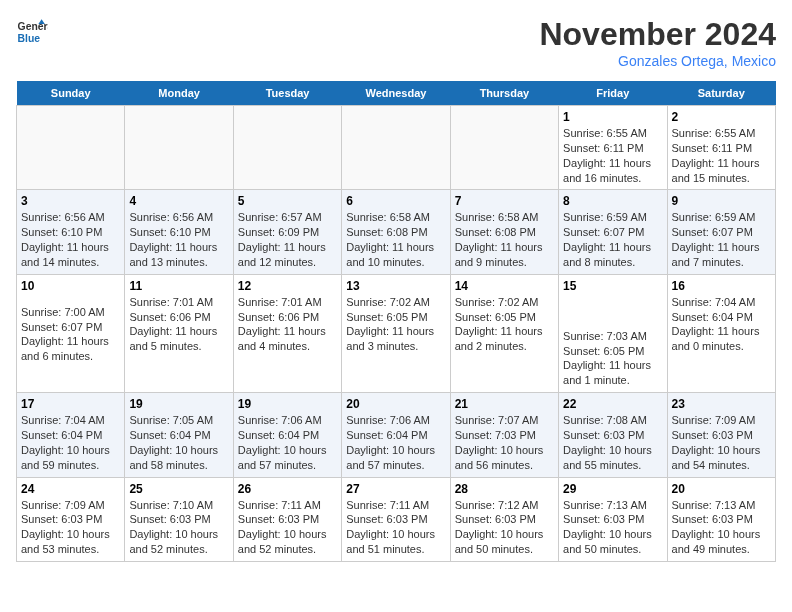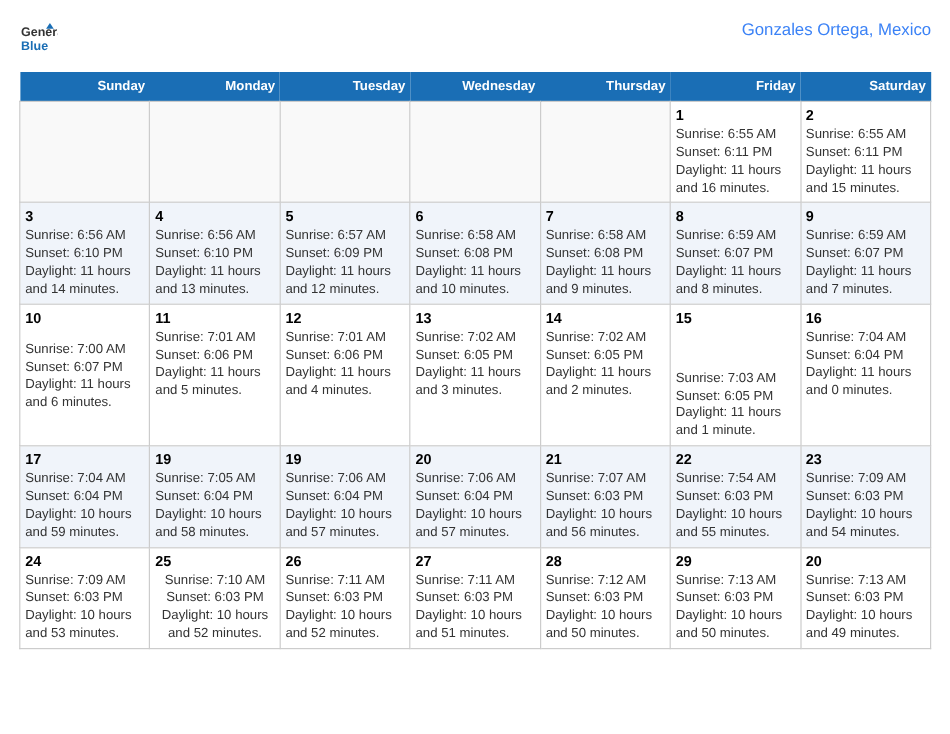--- a/index.html
+++ b/index.html
@@ -39,21 +39,21 @@
     }
     table {
       width: 100%;
       border-collapse: collapse;
       font-size: 10px;
     }
     th {
       background: #1a6eb5;
       color: #fff;
       padding: 6px 4px;
-      text-align: right;
+      text-align: center;
       font-size: 11px;
       font-weight: bold;
     }
     td {
       border: 1px solid #ccc;
       vertical-align: top;
       padding: 4px;
       height: 80px;
       width: 14.28%;
     }
@@ -82,20 +82,21 @@
 
 <div class="header">
   <div class="logo">
     <svg class="logo-icon" viewBox="0 0 40 40" xmlns="http://www.w3.org/2000/svg">
       <text x="2" y="18" font-size="13" font-weight="bold" fill="#333" font-family="Arial">General</text>
       <text x="2" y="32" font-size="13" font-weight="bold" fill="#1a6eb5" font-family="Arial">Blue</text>
       <polygon points="36,8 44,8 40,2" fill="#1a6eb5" transform="translate(-8,2)"></polygon>
     </svg>
   </div>
   <div class="title-block">
+    <div class="month-title">November 2024</div>
     <div class="location">Gonzales Ortega, Mexico</div>
   </div>
 </div>
 
 <table>
   <thead>
     <tr>
     <th>Sunday</th>
         <th>Monday</th>
         <th>Tuesday</th>
@@ -234,46 +235,46 @@
         </td>
         <td>
           <div class="day-num">20</div>
           <div class="day-info" style="white-space: pre-line;">Sunrise: 7:06 AM
 Sunset: 6:04 PM
 Daylight: 10 hours and 57 minutes.</div>
         </td>
         <td>
           <div class="day-num">21</div>
           <div class="day-info" style="white-space: pre-line;">Sunrise: 7:07 AM
-Sunset: 6:03 PM
+Sunset: 7:03 PM
 Daylight: 10 hours and 56 minutes.</div>
         </td>
         <td>
           <div class="day-num">22</div>
-          <div class="day-info" style="white-space: pre-line;">Sunrise: 7:54 AM
+          <div class="day-info" style="white-space: pre-line;">Sunrise: 7:08 AM
 Sunset: 6:03 PM
 Daylight: 10 hours and 55 minutes.</div>
         </td>
         <td>
           <div class="day-num">23</div>
           <div class="day-info" style="white-space: pre-line;">Sunrise: 7:09 AM
 Sunset: 6:03 PM
 Daylight: 10 hours and 54 minutes.</div>
         </td>
       </tr>
       <tr>
         <td>
           <div class="day-num">24</div>
           <div class="day-info" style="white-space: pre-line;">Sunrise: 7:09 AM
 Sunset: 6:03 PM
 Daylight: 10 hours and 53 minutes.</div>
         </td>
         <td>
           <div class="day-num">25</div>
-          <div class="day-info" style="white-space: pre-line; text-align: center;">Sunrise: 7:10 AM
+          <div class="day-info" style="white-space: pre-line;">Sunrise: 7:10 AM
 Sunset: 6:03 PM
 Daylight: 10 hours and 52 minutes.</div>
         </td>
         <td>
           <div class="day-num">26</div>
           <div class="day-info" style="white-space: pre-line;">Sunrise: 7:11 AM
 Sunset: 6:03 PM
 Daylight: 10 hours and 52 minutes.</div>
         </td>
         <td>

